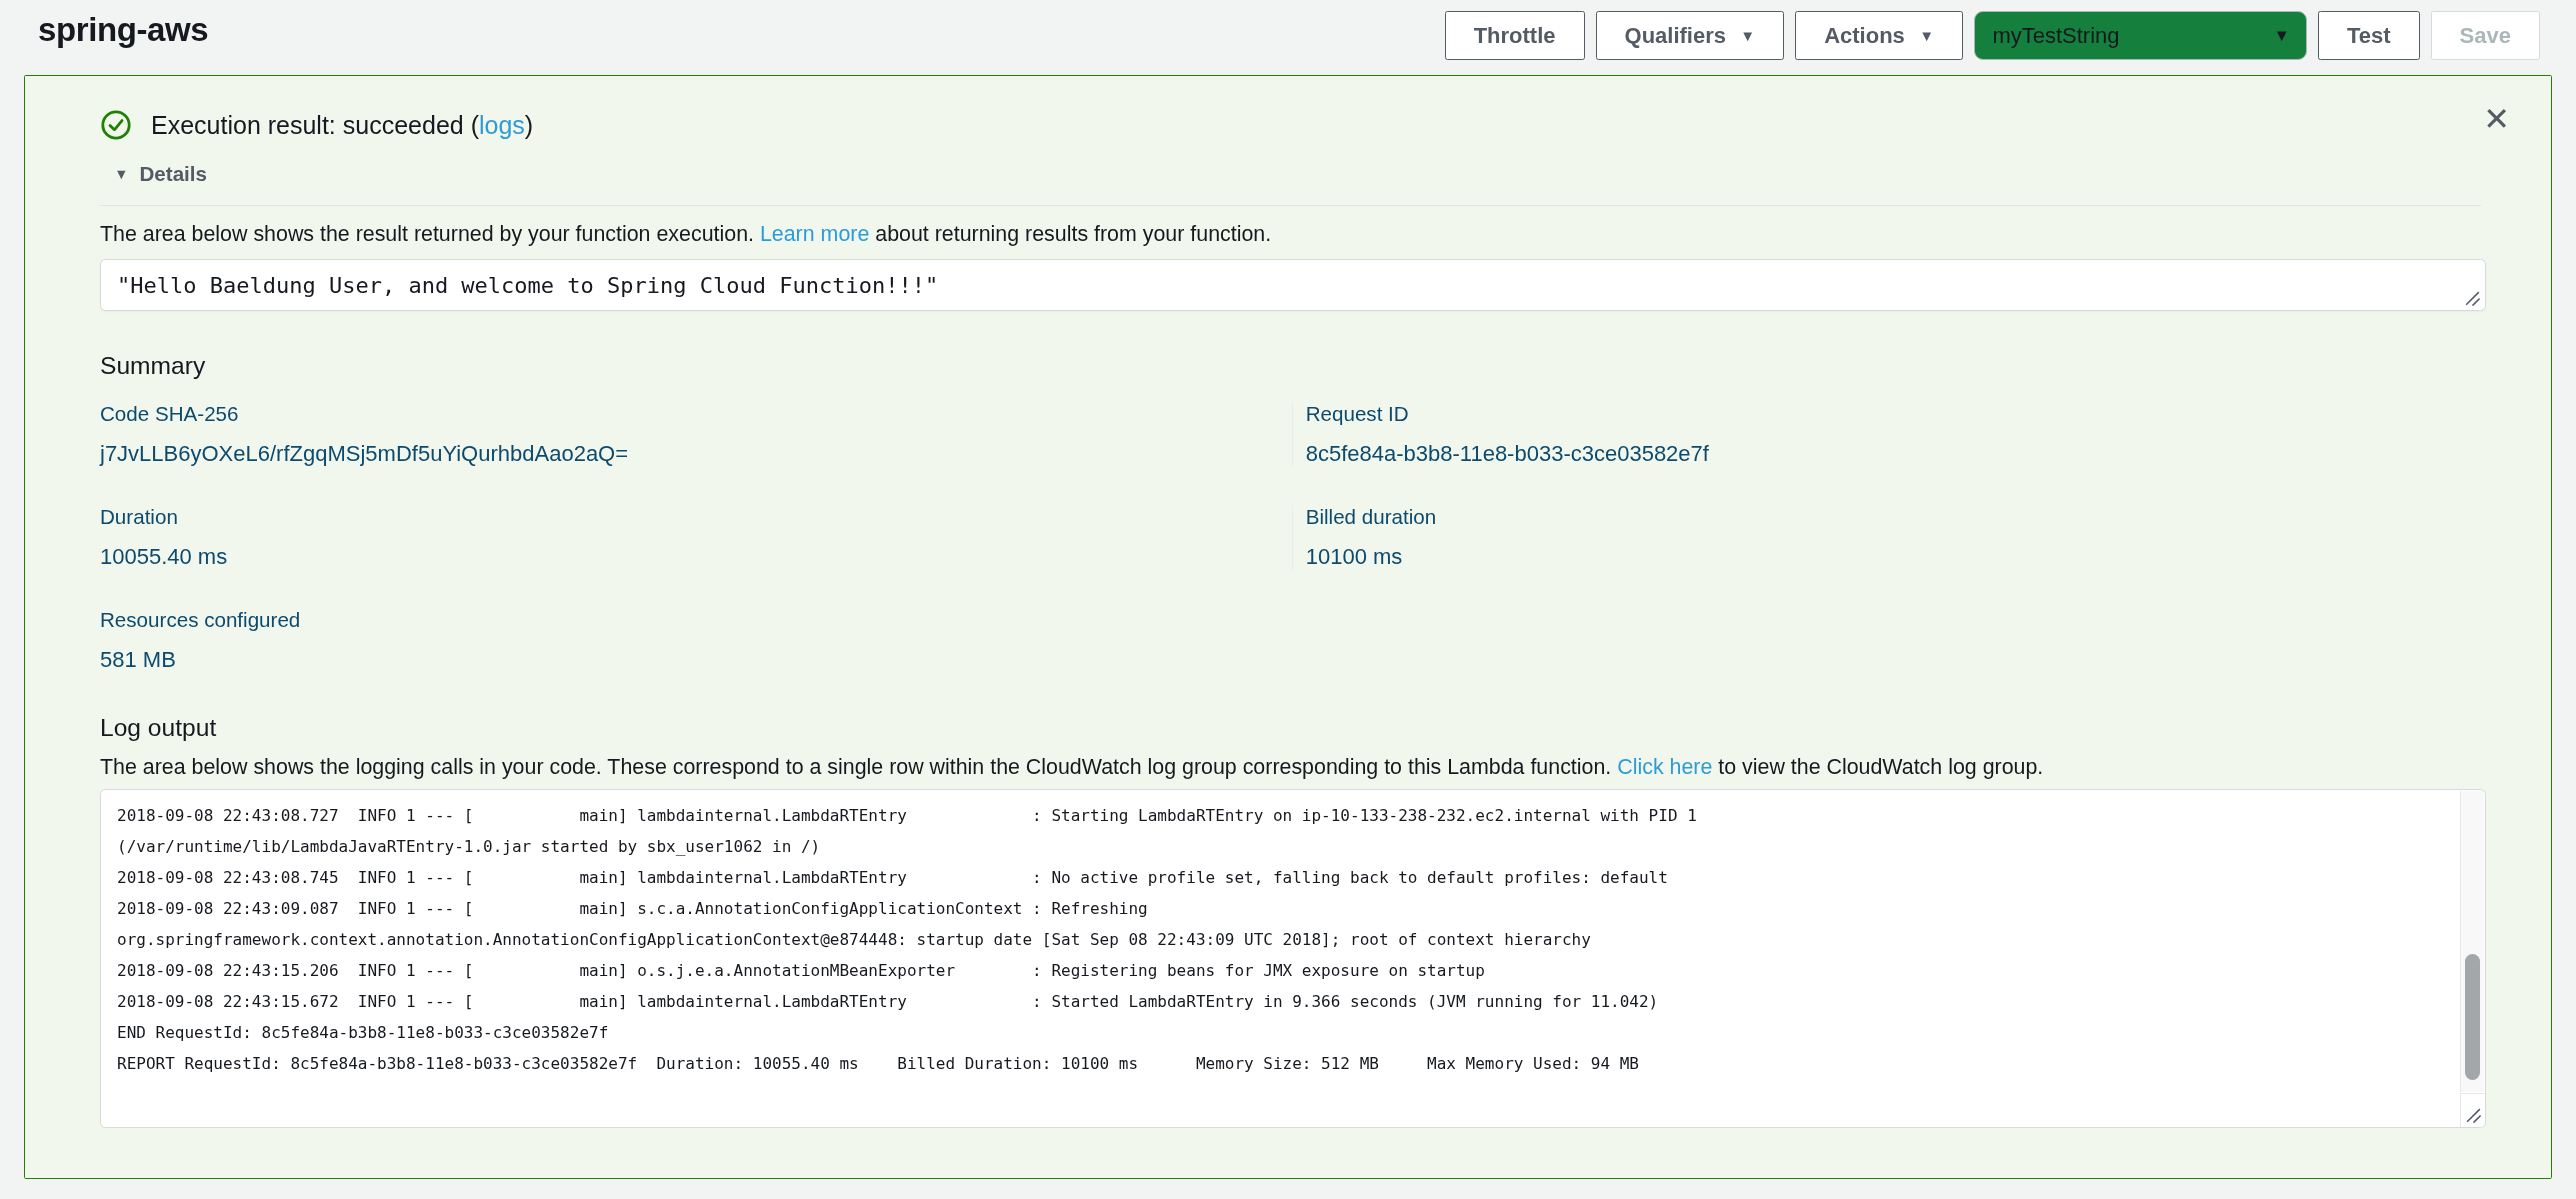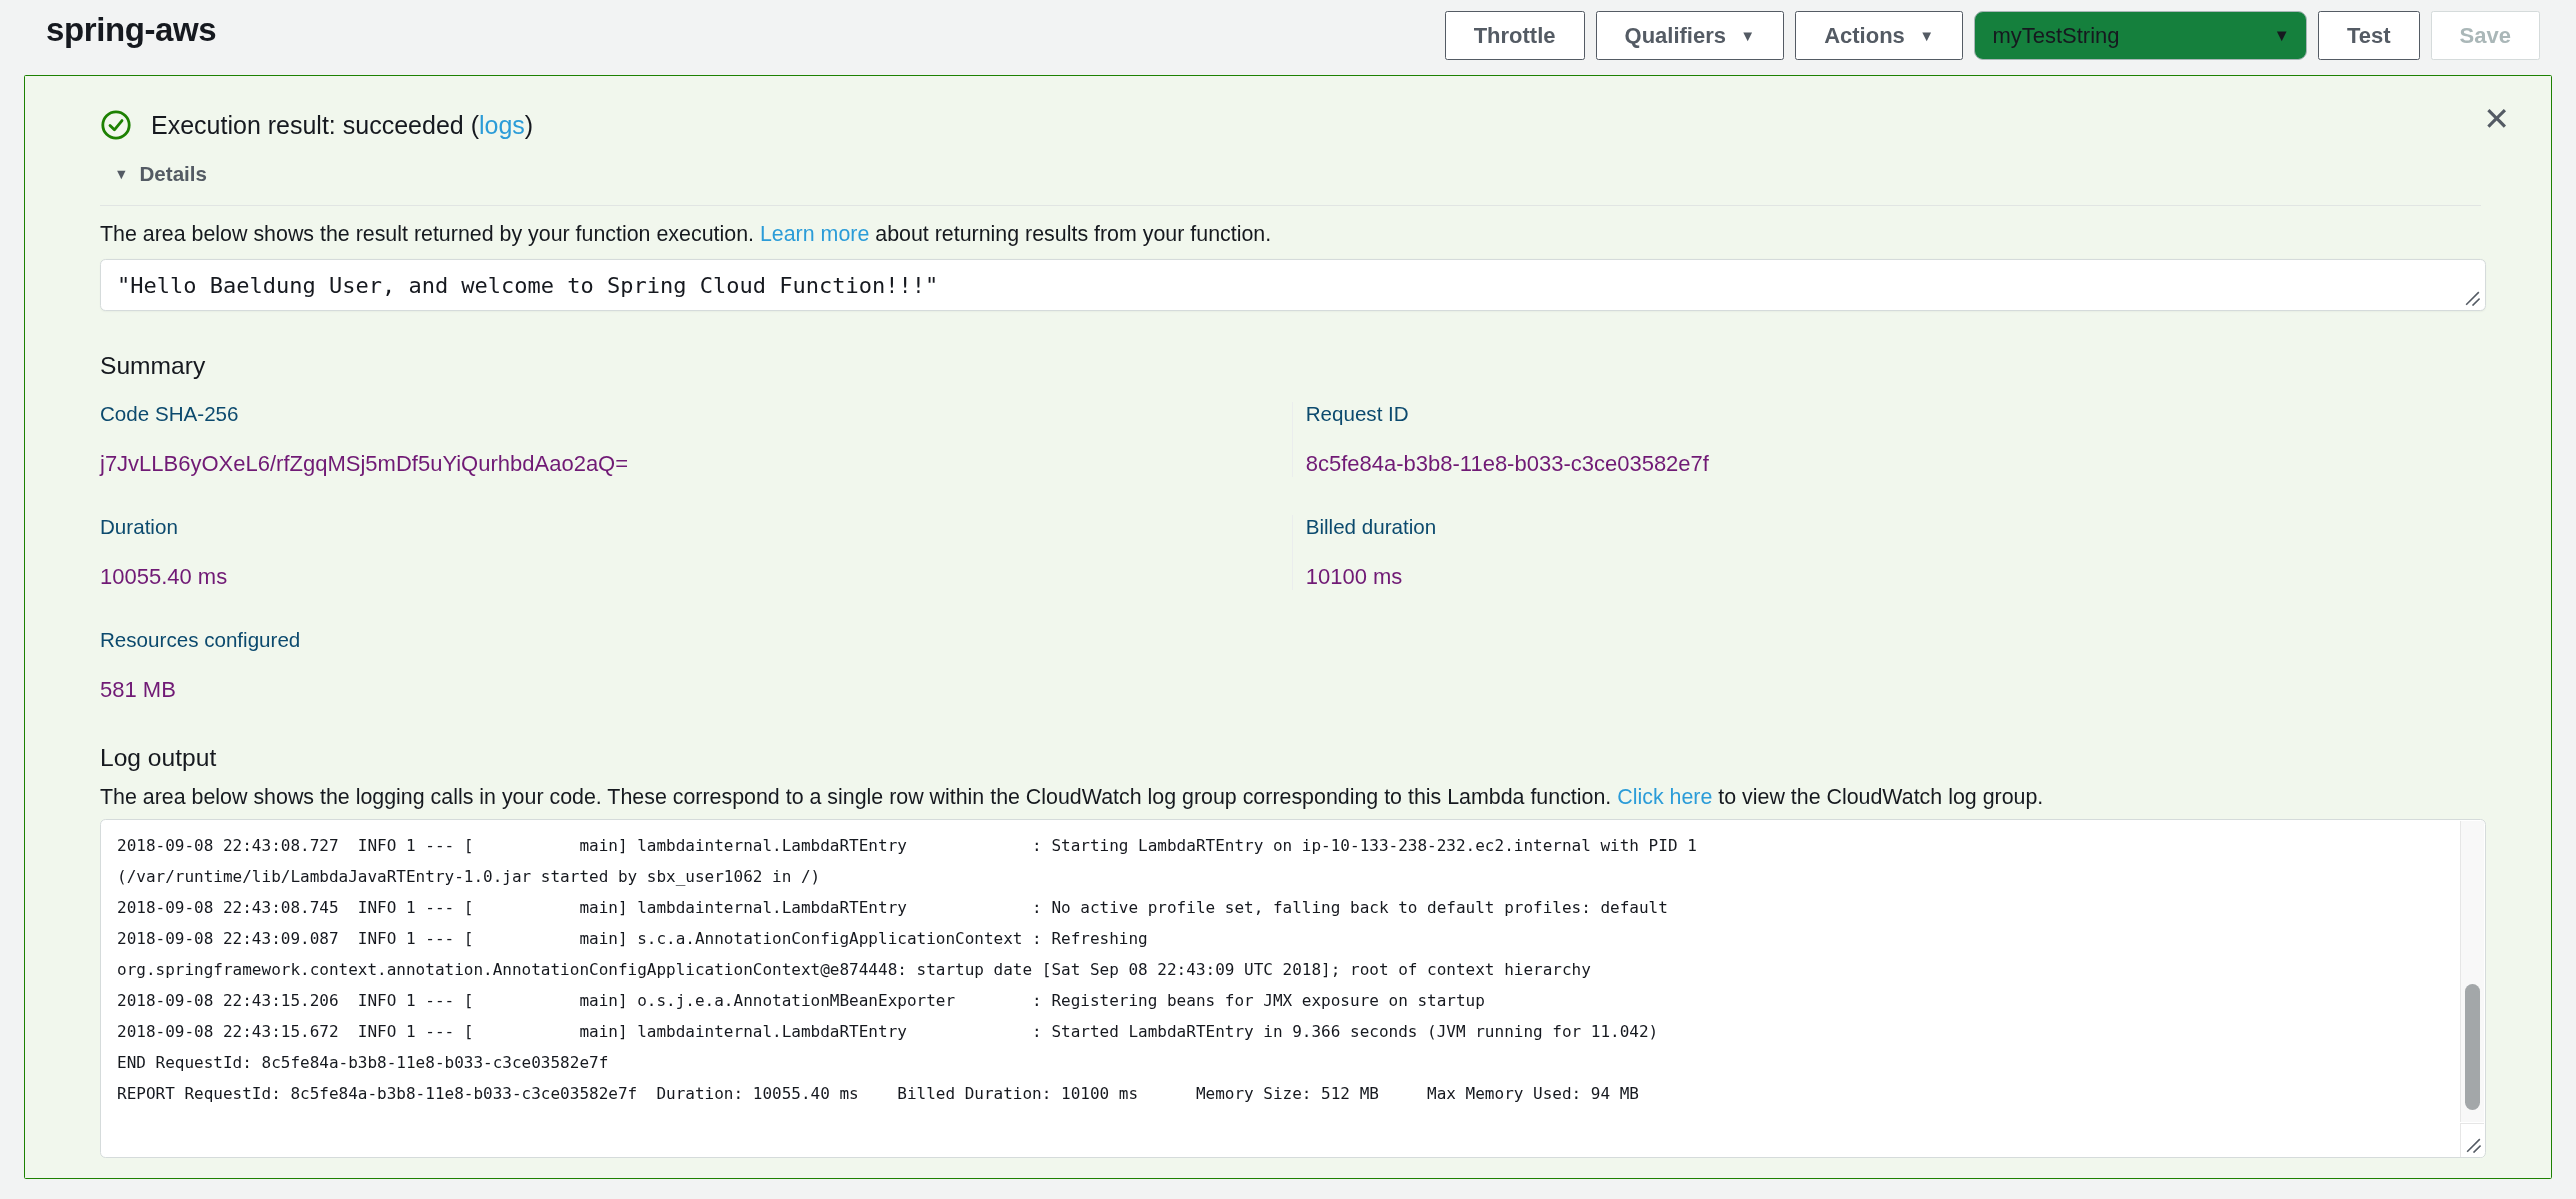--- a/index.html
+++ b/index.html
@@ -6,21 +6,21 @@
   * { margin:0; padding:0; box-sizing:border-box; }
   html,body { width:2576px; height:1199px; overflow:hidden; }
   body {
     background:#f2f3f3;
     font-family:"Liberation Sans","DejaVu Sans",sans-serif;
     color:#16191f;
   }
   .mono { font-family:"DejaVu Sans Mono","Liberation Mono",monospace; }
 
   
-  .header { position:relative; height:75px;margin-left:8px; }
+  .header { position:relative; height:75px; }
   .page-title {
     position:absolute; left:38px; top:11px;
     font-size:33px; font-weight:700; color:#16191f; letter-spacing:-0.4px;
   }
   .toolbar {
     position:absolute; right:36px; top:11px;
     display:flex; align-items:center; gap:11px;
   }
   .btn {
     height:49px; background:#fff; border:1.6px solid #545b64; border-radius:2.4px;
@@ -71,21 +71,21 @@
   .resize-grip { position:absolute; right:4.8px; bottom:4px; width:17.4px; height:17.4px; }
 
   .section-heading { margin-top:41px; font-size:24.6px; font-weight:500; color:#16191f; }
 
   
   .summary-grid {
     margin-top:22px; display:grid; grid-template-columns:1192px 1fr; row-gap:38px;
   }
   .field.right { border-left:1.6px solid #eaeded; padding-left:12.7px; }
   .field .label { font-size:20.6px; color:#0c4a6e; }
-  .field .value { margin-top:25px; font-size:22px; color:#701a75; }
+  .field .value { margin-top:15px; font-size:22px; color:#0c4a6e; }
 
   
   .log-desc { margin-top:12.7px; font-size:21.4px; color:#16191f; }
   .log-box {
     position:relative; margin-top:9.5px; height:339px; width:2386px;
     background:#fff; border:0.8px solid #d5dbdb; border-radius:5.5px;
     overflow:hidden;
   }
   .log-lines { padding:9.5px 36px 0 16px; }
   .log-line { font-size:16px; line-height:31px; color:#16191f; white-space:pre; }

